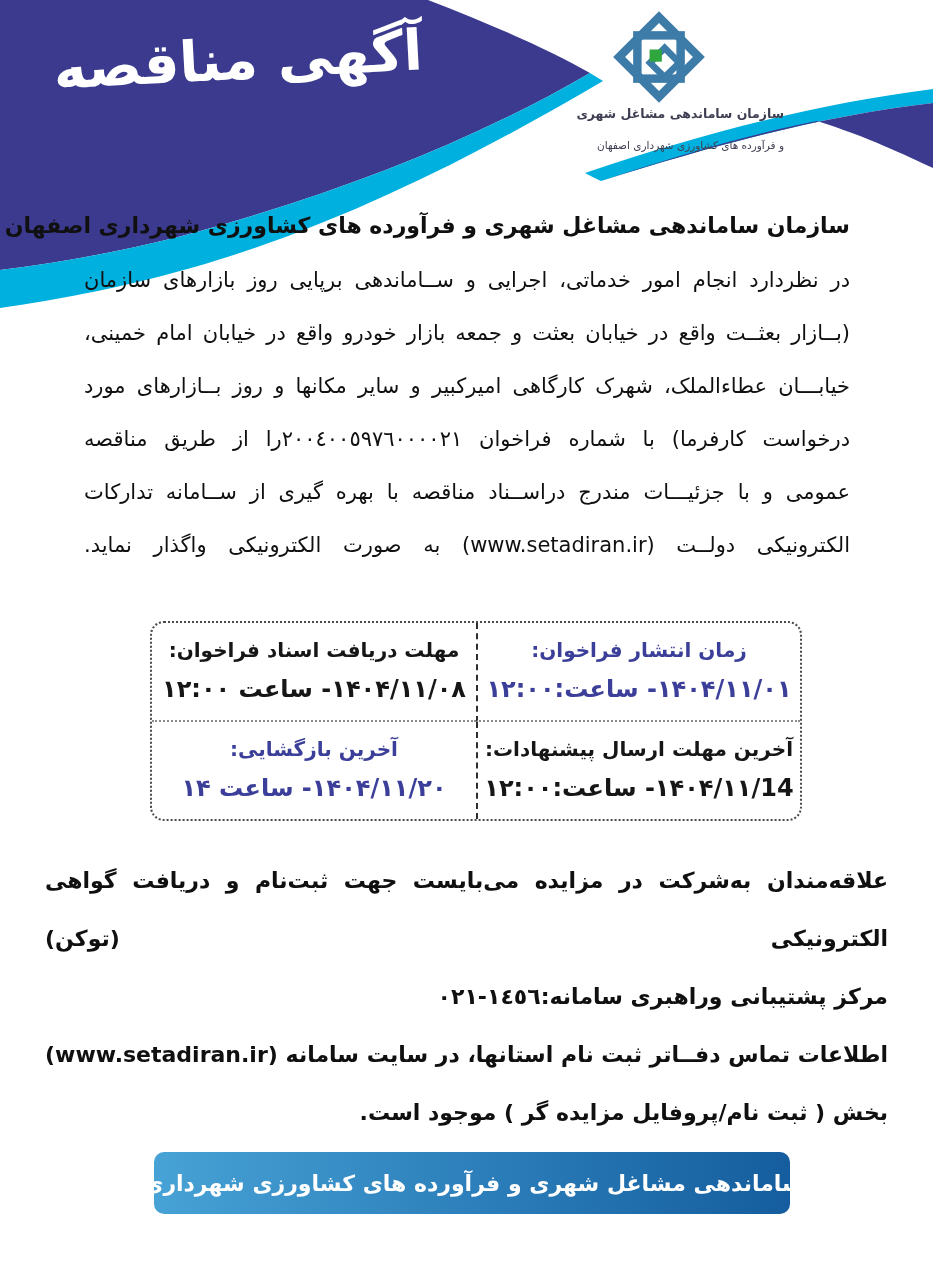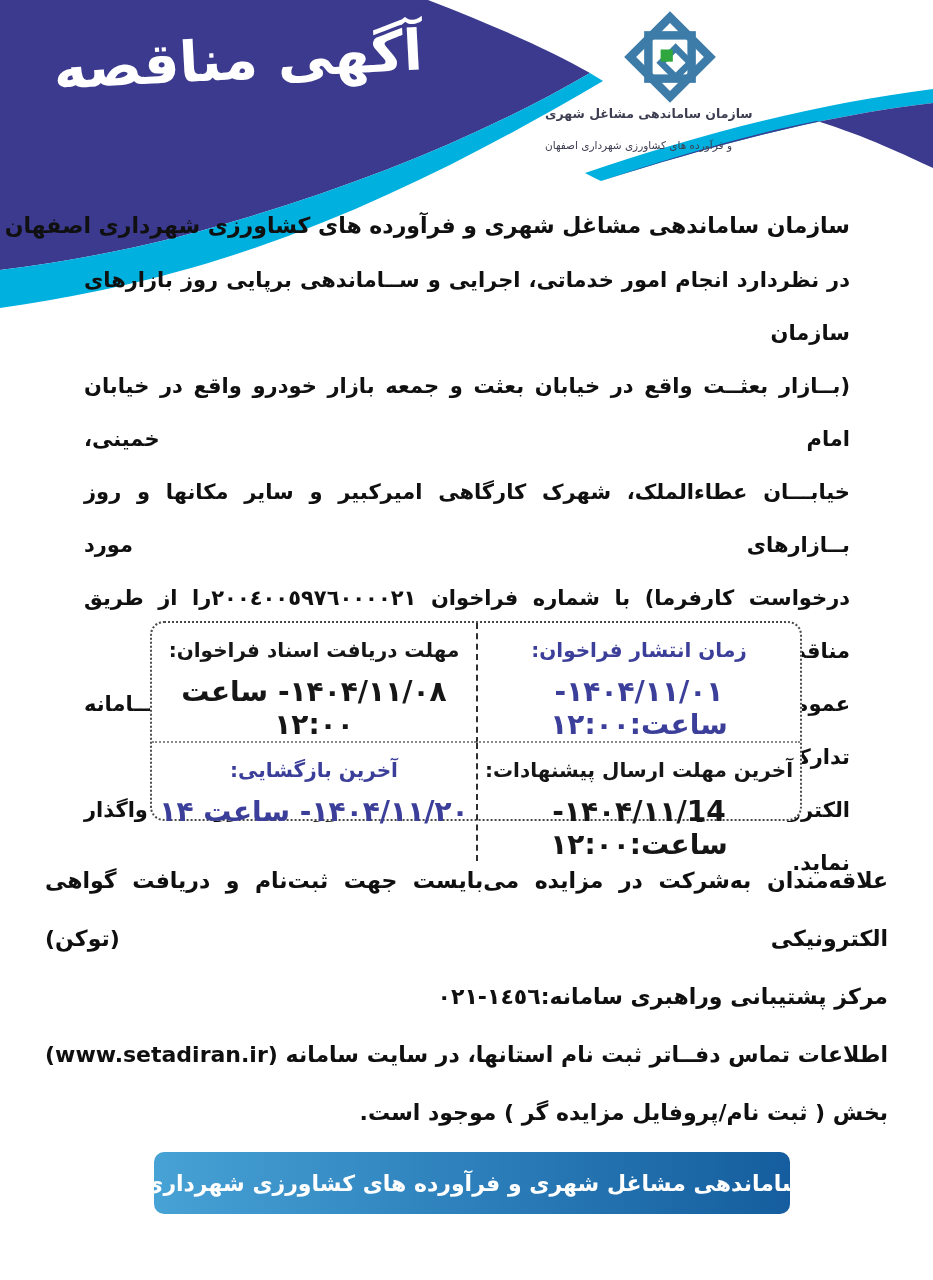--- a/index.html
+++ b/index.html
@@ -9,44 +9,44 @@
   }
   .page{position:absolute;inset:0;background:#fff}
 
   
   .header-svg{position:absolute;left:0;top:0;width:933px;height:330px;pointer-events:none}
   .main-title{
     position:absolute;left:28px;top:10px;width:420px;height:100px;
     color:#ffffff;font-size:56px;font-weight:bold;text-align:center;
     transform:rotate(-3deg);letter-spacing:0px;line-height:100px;white-space:nowrap;
   }
-  .logo-wrap{position:absolute;left:545px;top:10px;width:250px;text-align:left}
+  .logo-wrap{position:absolute;left:534px;top:10px;width:250px;text-align:right}
   .logo-knot{width:94px;height:94px;display:block;margin:0 auto}
   .logo-line1{font-size:12.5px;font-weight:bold;color:#3e3e52;margin-top:2px}
   .logo-line2{font-size:10.5px;color:#3e3e52;margin-top:18px}
 
   
   .body-text{position:absolute;left:84px;top:198px;width:766px;color:#101010}
   .bheading{font-size:22px;font-weight:bold;text-align:right;line-height:56px;white-space:nowrap}
   .jline{
-    font-size:21px;font-weight:bold;line-height:53px;
+    font-size:21px;font-weight:normal;line-height:53px;
     text-align:justify;text-align-last:justify;
   }
 
   
   .sched{
     position:absolute;left:150px;top:621px;width:648px;height:196px;
     border:2px dotted #4a4a4a;border-radius:14px;
     display:grid;grid-template-columns:1fr 1fr;direction:rtl;background:#fff;
   }
   .tcell{text-align:center;padding-top:15px}
   .tcell:nth-child(1),.tcell:nth-child(3){border-left:2px dashed #2e2e2e}
   .tcell:nth-child(1),.tcell:nth-child(2){border-bottom:2px dotted #8a8a8a}
   .tcell-title{font-size:20px;font-weight:bold;color:#161616}
-  .tcell-value{font-size:28px;font-weight:bold;color:#161616;margin-top:13px}
+  .tcell-value{font-size:24px;font-weight:bold;color:#161616;margin-top:13px}
   .tcell.accent .tcell-title,.tcell.accent .tcell-value{color:#3c3f99}
 
   
   .notes{position:absolute;left:45px;top:852px;width:843px;color:#101010}
   .nline{font-size:22px;font-weight:bold;line-height:58px}
   .nline.just{text-align:justify;text-align-last:justify}
   .nline.right{text-align:right}
 
   
   .footer-bar{

